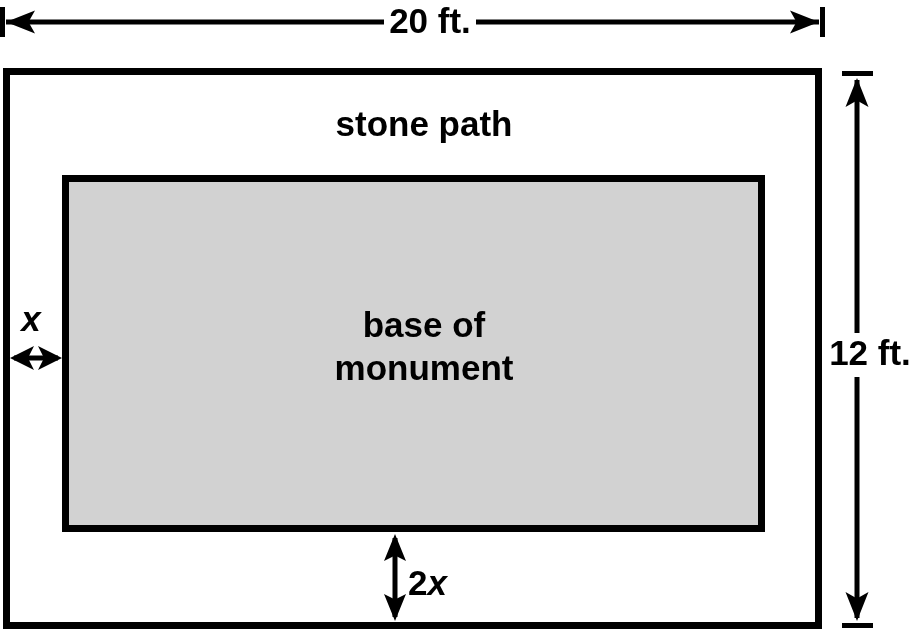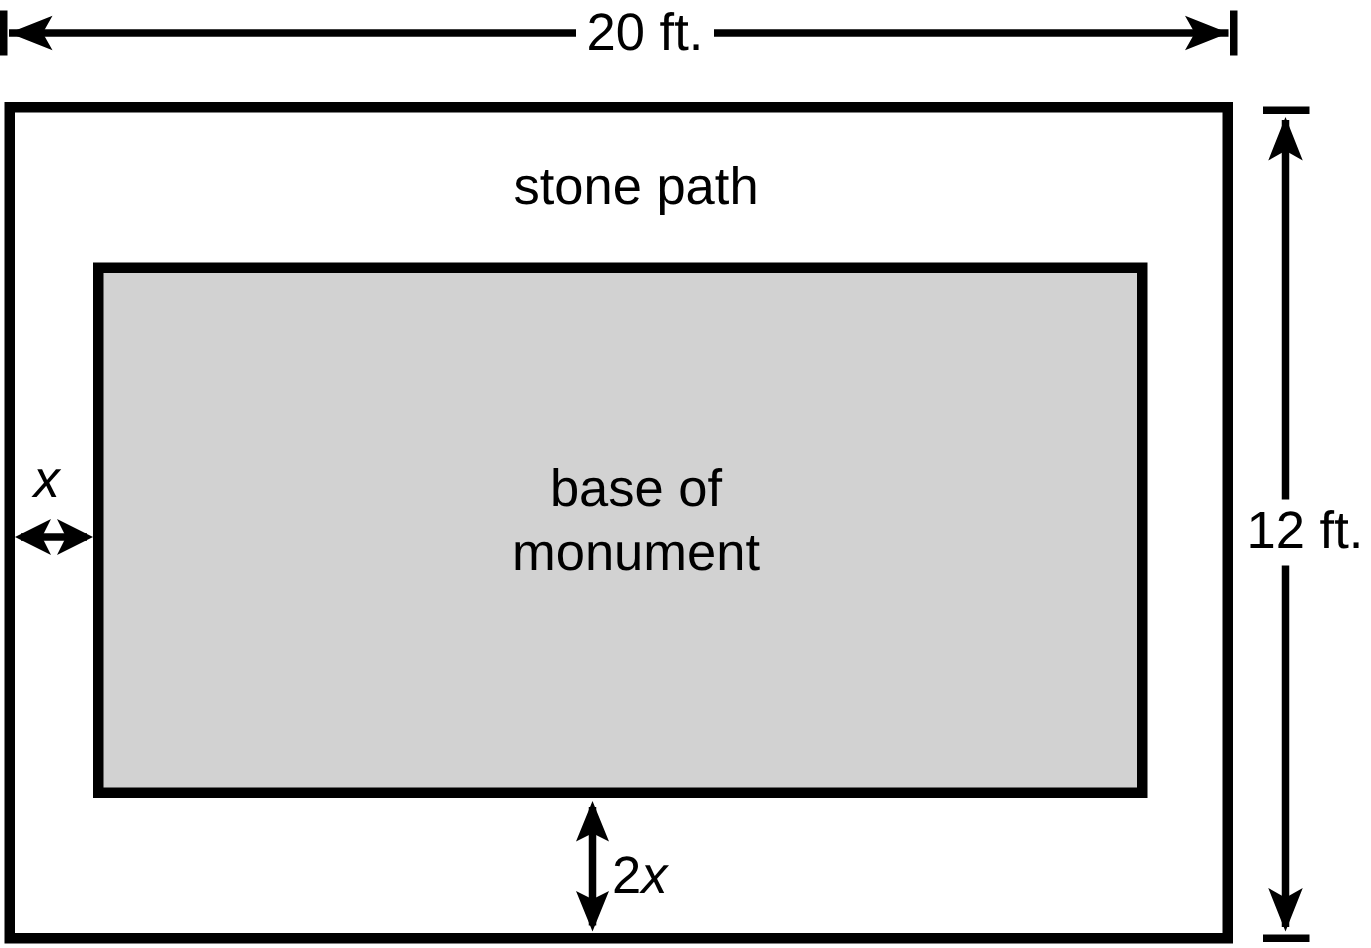--- a/index.html
+++ b/index.html
@@ -7,20 +7,21 @@
     padding: 0;
     background: #ffffff;
   }
   .stage {
     position: relative;
     width: 914px;
     height: 632px;
     background: #ffffff;
     overflow: hidden;
     font-family: "Liberation Sans", "DejaVu Sans", sans-serif;
+    font-weight: bold;
   }
   svg { display: block; }
   .dim-text {
     font-family: "Liberation Sans", "DejaVu Sans", sans-serif;
     font-size: 35px;
     fill: #000000;
   }
   .italic { font-style: italic; }
 </style>
 </head>

